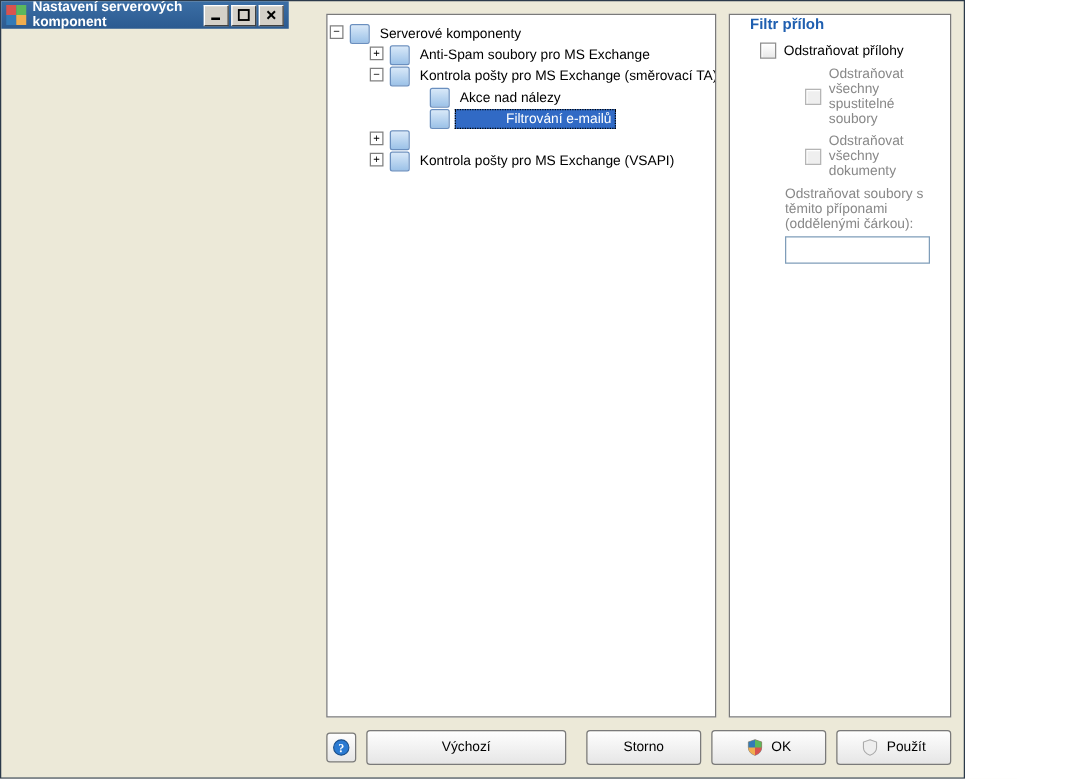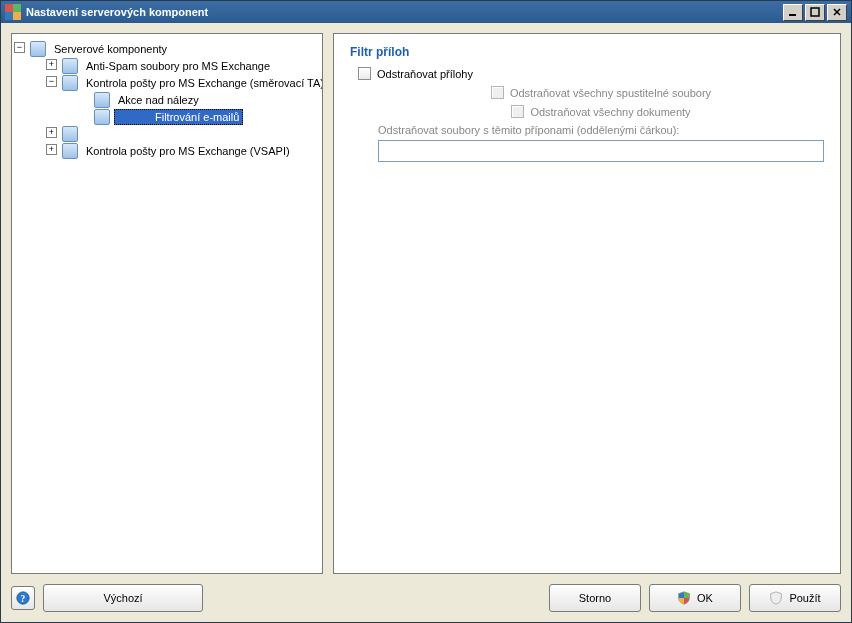--- a/index.html
+++ b/index.html
@@ -1,45 +1,45 @@
 <!DOCTYPE html>
 <html><head>
 <meta charset="utf-8">
 <style>
   * { box-sizing: border-box; }
   html, body { margin:0; padding:0; font-family: Tahoma, "Segoe UI", sans-serif; font-size:11px; background:#fff; }
-  .window { width:852px; height:623px; border:1px solid #2b3a4a; background:#ece9d8; display:flex; flex-direction:column; position:relative; }
+  .window { width:772px; height:623px; border:1px solid #2b3a4a; background:#ece9d8; display:flex; flex-direction:row; position:relative;gap:20px; }
   .titlebar { height:22px; background:linear-gradient(#3b6ea5,#2b5a90); color:#fff; display:flex; align-items:center; padding:0 4px; }
   .titlebar .icon { width:16px; height:16px; margin-right:5px; display:flex; flex-wrap:wrap; }
   .titlebar .icon span { width:8px; height:8px; }
   .tb-red{background:#d9534f;} .tb-green{background:#5cb85c;} .tb-blue{background:#337ab7;} .tb-yellow{background:#f0ad4e;}
   .titlebar .title { font-weight:bold; flex:1; }
   .winbtns { display:flex; gap:2px; }
   .winbtn { width:20px; height:17px; background:#d4d0c8; border:1px solid #fff; border-right-color:#404040; border-bottom-color:#404040; display:flex; align-items:center; justify-content:center; font-family:Arial; font-size:10px; line-height:1; color:#000; }
   .winbtn svg { display:block; }
   .client { flex:1; padding:10px; display:flex; flex-direction:column; gap:8px; min-height:0; }
   .panes { flex:1; display:flex; gap:10px; min-height:0; }
   .panel { background:#fff; border:1px solid #7a7a7a; border-radius:0; box-shadow:inset 1px 1px 0 #fff; }
   .tree-panel { width:312px; overflow:auto; padding:6px 2px; }
-  .content-panel { flex:1; padding:11px 16px; }
+  .content-panel { flex:1; padding:0 16px; }
   
   ul.tree, ul.tree ul { list-style:none; margin:0; padding:0; }
   ul.tree ul { margin-left:16px; }
   li.node { position:relative; padding-left:16px; }
   li.node > .row { display:flex; align-items:center; height:17px; white-space:nowrap; }
   .expander { position:absolute; left:0; top:2px; width:11px; height:11px; border:1px solid #808080; background:#fff; display:flex; align-items:center; justify-content:center; font-size:9px; line-height:1; color:#000; cursor:default; }
   .expander.empty { border:none; background:transparent; }
   .nicon { width:16px; height:16px; margin-right:4px; background:linear-gradient(#d8e8f8,#9cc2e8); border:1px solid #6a8fbf; border-radius:2px; flex-shrink:0; }
   .label { padding:1px 3px; border:1px dotted transparent; }
   .label.selected { background:#316ac5; color:#fff; border-color:#000;padding-left:40px; }
   
   .section-title { color:#1f5fb0; font-weight:bold; font-size:12px; margin-bottom:8px; }
   .opt-row { display:flex; align-items:center; gap:6px; margin:4px 0 6px 8px; }
   .sub { margin-left:28px; color:#888; }
-  .sub .opt-row { margin-left:0;justify-content:center; }
+  .sub .opt-row { margin-left:16px;justify-content:center; }
   .chk { width:13px; height:13px; border:1px solid #8e8e8e; background:linear-gradient(#fff,#e9e9e9); box-shadow:inset 1px 1px 0 #fff; flex-shrink:0; }
   .chk.disabled { background:#efefef; border-color:#b5b5b5; }
   .field-label { color:#888; margin:6px 0 4px 0; }
   .txt { width:100%; height:22px; border:1px solid #7f9db9; background:#fff; padding:2px 4px; font:inherit; }
   
   .bottombar { display:flex; align-items:center; gap:8px; padding-top:2px; }
   .iconbtn { width:24px; height:24px; border:1px solid #7a7a7a; background:linear-gradient(#fefefe,#e6e6e6); border-radius:3px; display:flex; align-items:center; justify-content:center; }
   .btn { height:24px; min-width:92px; padding:13px 10px; border:1px solid #7a7a7a; background:linear-gradient(#fefefe,#e6e6e6); border-radius:3px; display:flex; align-items:center; justify-content:center; gap:6px; font:inherit; }
   .btn.wide { min-width:160px; }
   .spacer { flex:1; }

